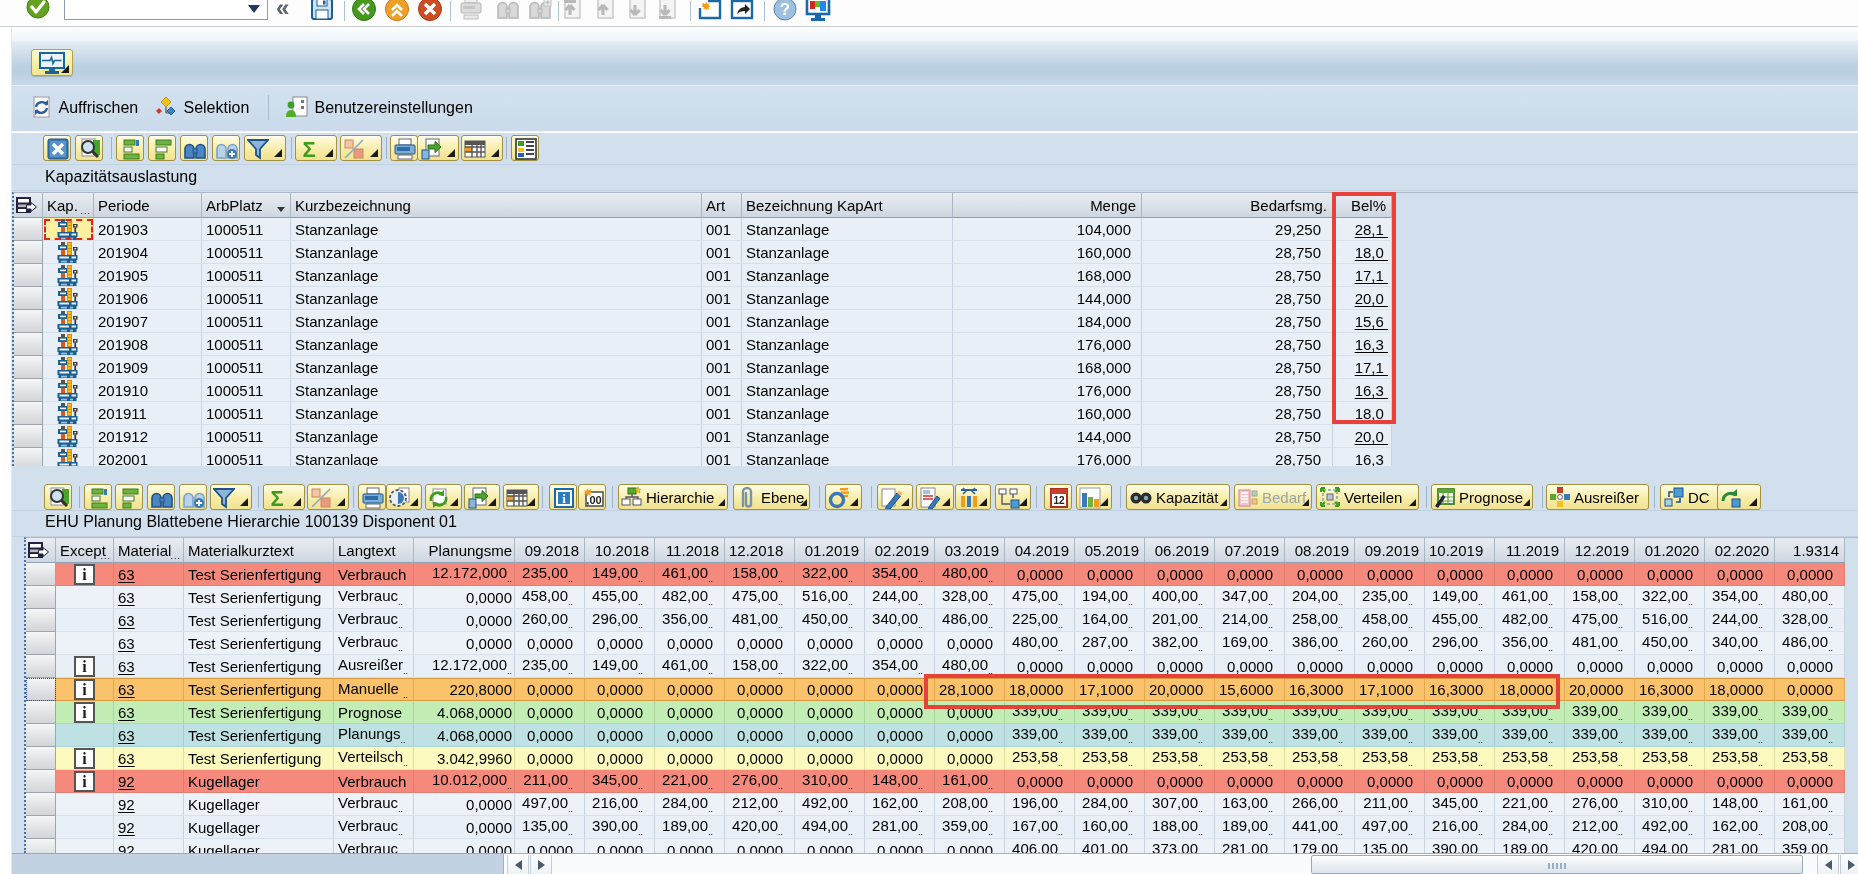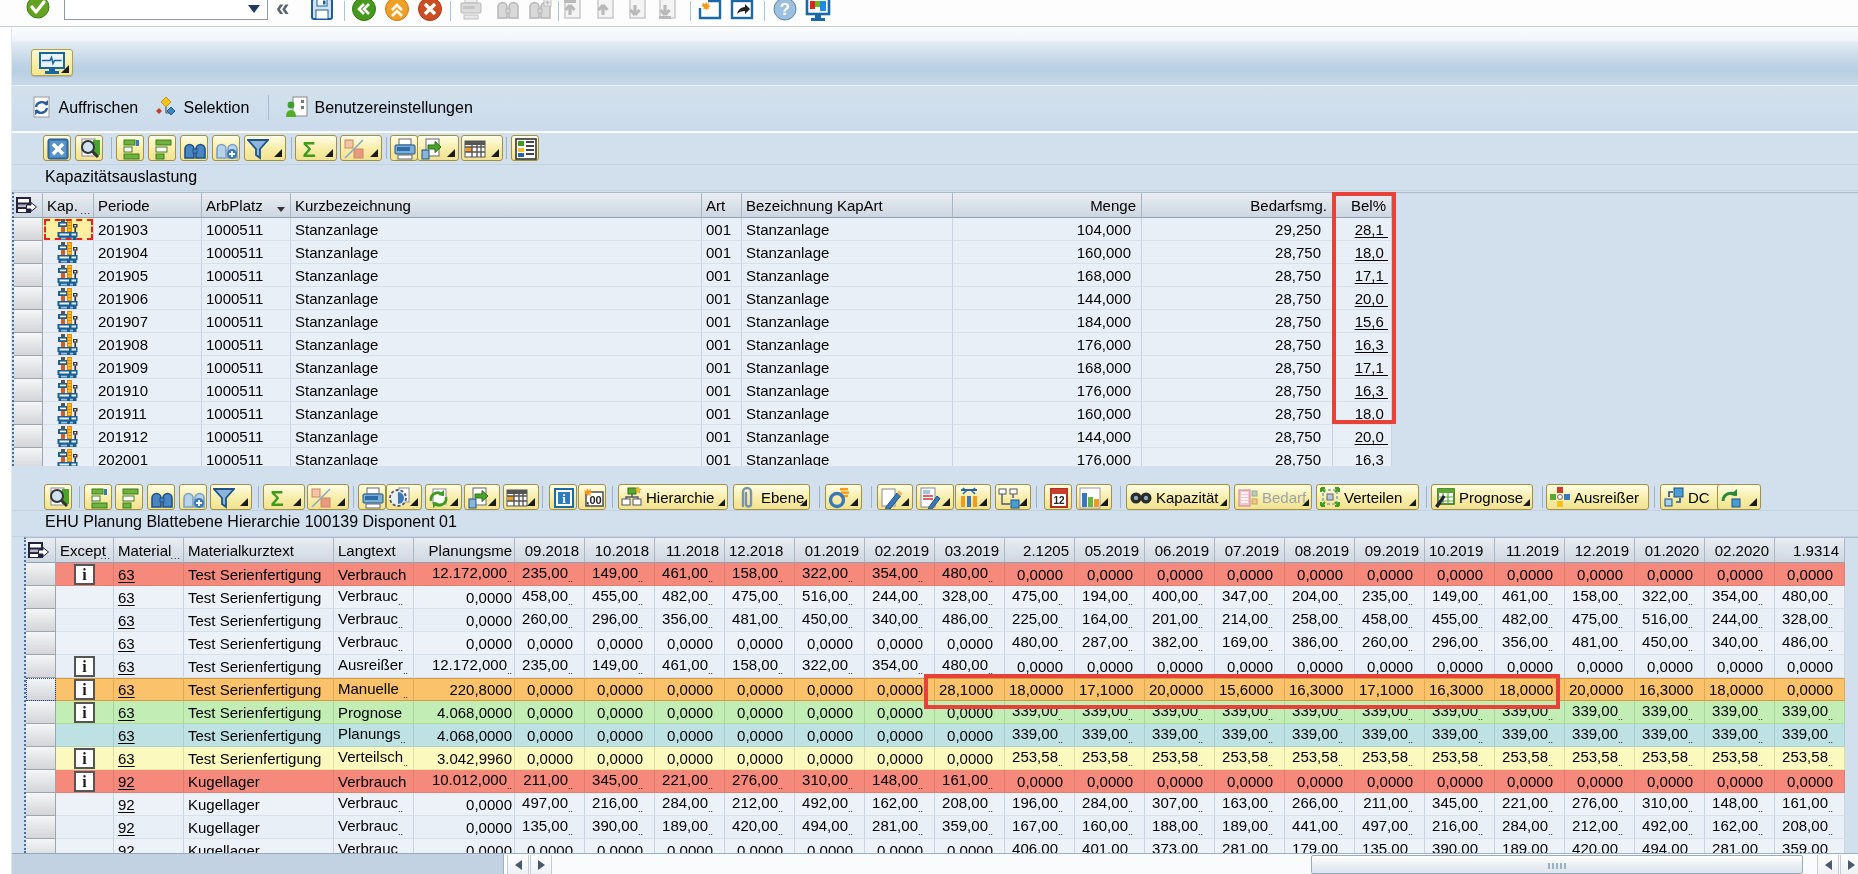--- a/index.html
+++ b/index.html
@@ -1029,21 +1029,21 @@
             <th class="h">Materialkurztext</th>
             <th class="h">Langtext</th>
             <th class="h num" style="padding-right:2px">Planungsme</th>
             <th class="h num" style="padding-right:5px">09.2018</th>
             <th class="h num" style="padding-right:5px">10.2018</th>
             <th class="h num" style="padding-right:5px">11.2018</th>
             <th class="h num" style="padding-right:18px">12.2018</th>
             <th class="h num" style="padding-right:5px">01.2019</th>
             <th class="h num" style="padding-right:5px">02.2019</th>
             <th class="h num" style="padding-right:5px">03.2019</th>
-            <th class="h num" style="padding-right:5px">2.1205</th>
+            <th class="h num" style="padding-right:5px">04.2019</th>
             <th class="h num" style="padding-right:5px">05.2019</th>
             <th class="h num" style="padding-right:5px">06.2019</th>
             <th class="h num" style="padding-right:5px">07.2019</th>
             <th class="h num" style="padding-right:5px">08.2019</th>
             <th class="h num" style="padding-right:5px">09.2019</th>
             <th class="h num" style="padding-right:16px">10.2019</th>
             <th class="h num" style="padding-right:5px">11.2019</th>
             <th class="h num" style="padding-right:5px">12.2019</th>
             <th class="h num" style="padding-right:5px">01.2020</th>
             <th class="h num" style="padding-right:5px">02.2020</th>

